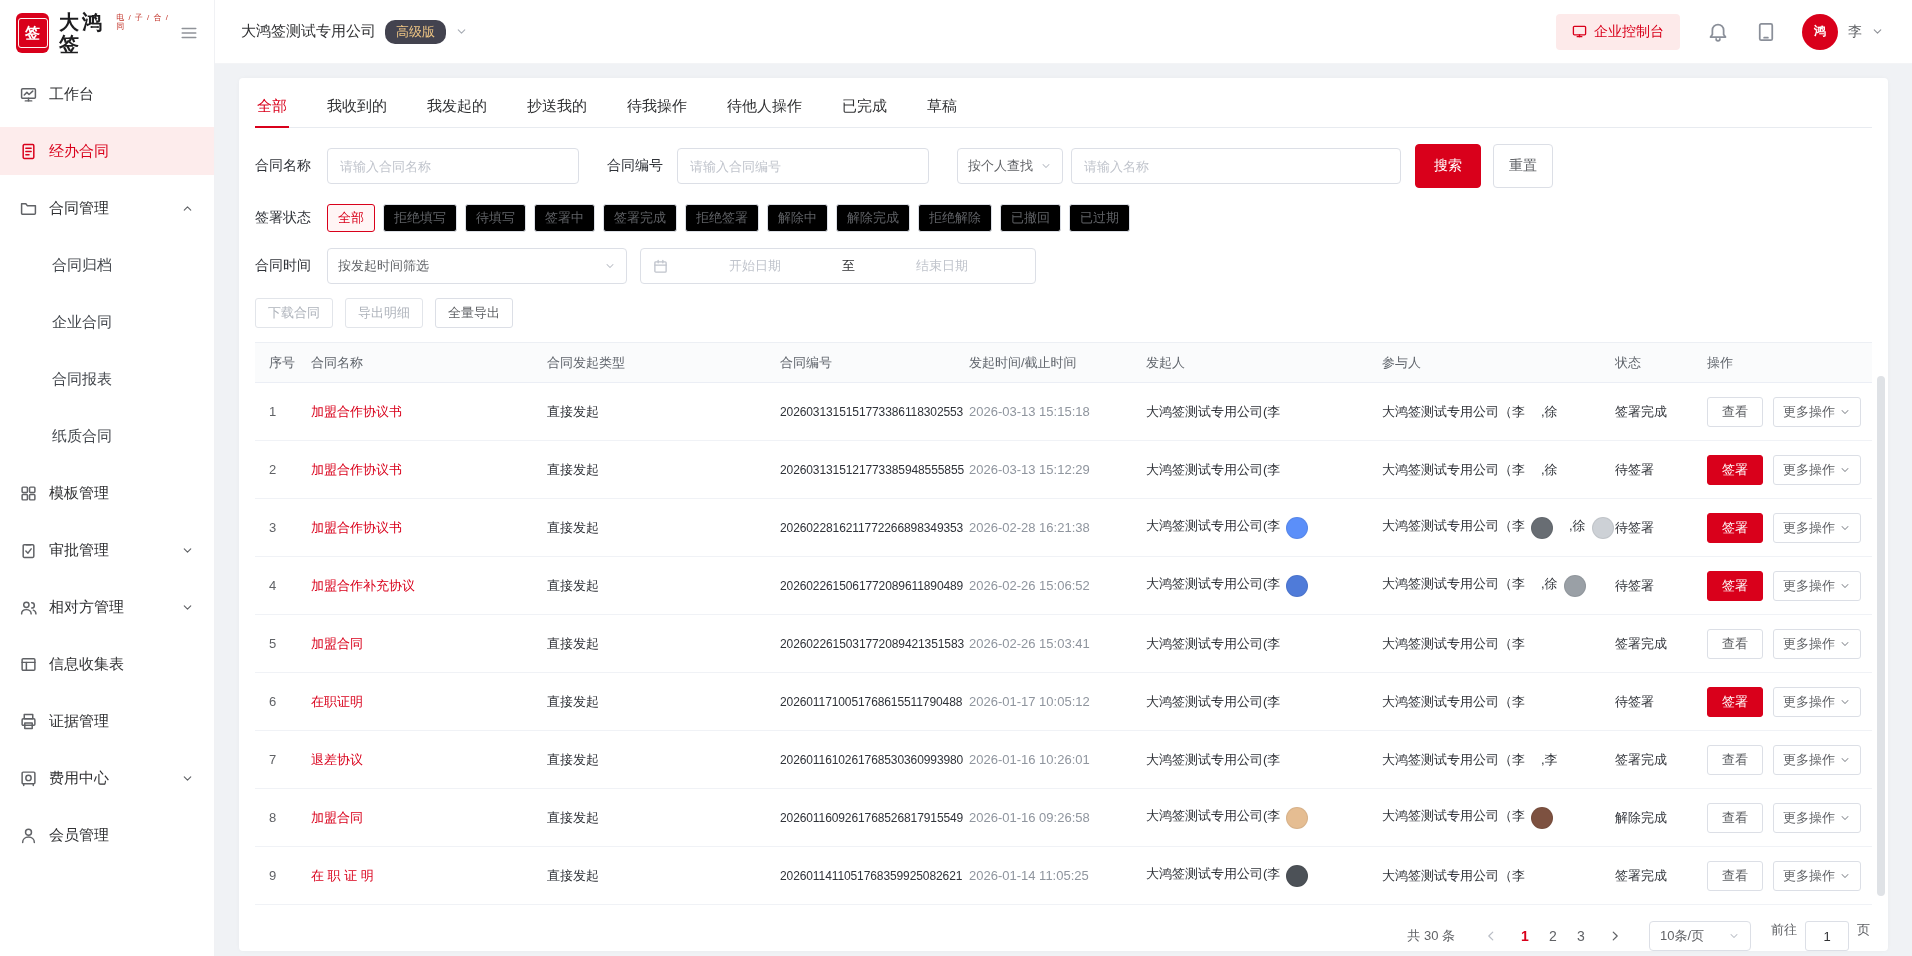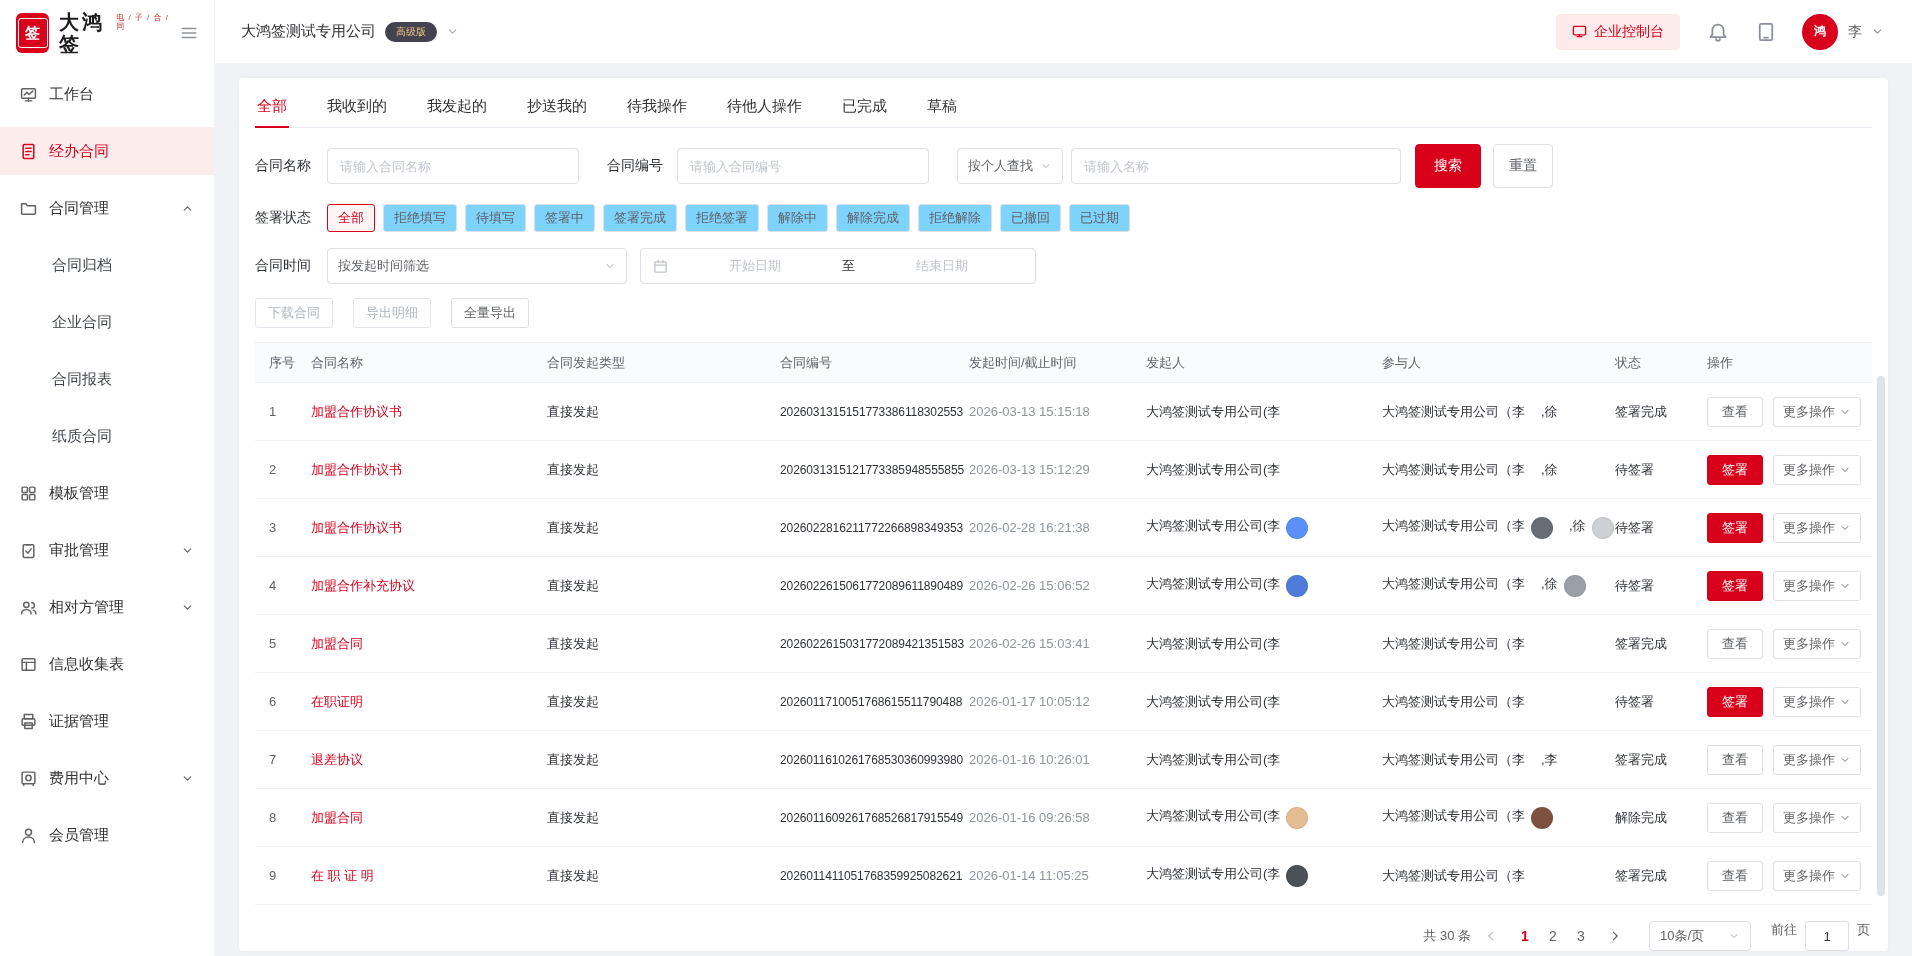--- a/index.html
+++ b/index.html
@@ -22,21 +22,21 @@
   .nav-item .ic{color:#606266}
   .nav-item.active{background:#fdecec;color:#d9001b}
   .nav-item.active .ic{color:#d9001b}
   .nav-chevron{margin-left:auto;color:#b9bdc5}
   .nav-subitem{height:48px;margin-bottom:9px;display:flex;align-items:center;padding:0 20px 0 52px;font-size:15px;color:#43474d;cursor:pointer}
 
   
   .main{flex:1;display:flex;flex-direction:column;min-width:0}
   .topbar{height:64px;background:#fff;display:flex;align-items:center;padding:0 28px 0 26px;flex-shrink:0;border-bottom:1px solid #f3f4f6}
   .company-group{display:flex;align-items:center;gap:9px;font-size:15px;color:#303133;cursor:pointer}
-  .plan-badge{background:#43434f;color:#eec584;font-size:10px;padding:3px 11px;border-radius:10px}
+  .plan-badge{background:#43434f;color:#eec584;font-size:13px;padding:3px 11px;border-radius:10px}
   .chev-gray{color:#a8adb5}
   .topbar-right{margin-left:auto;display:flex;align-items:center}
   .console-btn{display:flex;align-items:center;gap:7px;background:#fdeaea;color:#d9001b;font-size:14px;height:36px;padding:0 16px;border-radius:4px;border:none;cursor:pointer}
   .icon-btn{color:#8a8f99;margin-left:28px;cursor:pointer}
   .avatar{width:36px;height:36px;border-radius:50%;background:#d9001b;color:#fff;display:flex;align-items:center;justify-content:center;font-size:12px;font-weight:bold;margin-left:26px;cursor:pointer}
   .user-name{font-size:14px;color:#606266;margin-left:10px}
   .user-chevron{color:#909399;margin-left:9px;cursor:pointer}
 
   .content{flex:1;padding:14px 24px 5px;min-height:0}
   .card{background:#fff;border-radius:4px;height:100%;padding:8px 16px 0;position:relative;box-shadow:0 0 4px rgba(0,0,0,.03)}
@@ -56,32 +56,32 @@
   .tinput::placeholder{color:#c0c4cc}
   .w-name{width:252px}
   .select-box{height:36px;border:1px solid #dcdfe6;border-radius:4px;display:flex;align-items:center;padding:0 10px;font-size:13px;color:#606266;cursor:pointer;background:#fff}
   .select-box .chev{margin-left:auto;color:#b9bdc5}
   .person-select{width:106px;margin-left:28px}
   .person-input{width:330px;margin-left:8px}
   .btn{height:44px;border-radius:4px;font-size:14px;cursor:pointer;border:1px solid #dcdfe6;background:#fff;color:#606266}
   .btn-search{background:#d9001b;border-color:#d9001b;color:#fff;width:66px;margin-left:14px}
   .btn-reset{width:60px;margin-left:12px}
   .chips{display:flex;gap:8px}
-  .chip{height:28px;display:flex;align-items:center;padding:0 10px;border:1px solid #dcdfe6;border-radius:3px;font-size:13px;color:#606266;cursor:pointer;background:#7dd3fc}
+  .chip{height:28px;display:flex;align-items:center;padding:0 10px;border:1px solid #dcdfe6;border-radius:3px;font-size:13px;color:#606266;cursor:pointer;background:#000000}
   .chip.active{border-color:#d9001b;color:#d9001b;background:#fff5f5}
   .time-select{width:300px}
   .daterange{width:396px;height:36px;border:1px solid #dcdfe6;border-radius:4px;display:flex;align-items:center;padding:0 12px;margin-left:13px;font-size:13px;cursor:pointer;background:#fff}
   .daterange .ic{color:#c0c4cc;margin-right:6px}
   .date-part{flex:1;text-align:center;color:#c0c4cc}
   .date-sep{color:#303133;padding:0 6px}
 
   
   .actions-row{display:flex;align-items:center;margin-top:14px}
   .btn-sm{height:30px;padding:0 12px;font-size:13px;border:1px solid #e2e5ea;border-radius:3px;background:#fff;color:#aeb3bb;cursor:pointer}
-  .btn-sm + .btn-sm{margin-left:20px}
+  .btn-sm + .btn-sm{margin-left:12px}
   .btn-export-all{margin-left:auto;color:#606266;border-color:#dcdfe6}
 
   
   .table{margin-top:14px;border-top:1px solid #eceff4}
   .thead,.trow{display:grid;grid-template-columns:42px 236px 233px 189px 177px 236px 233px 92px minmax(0,1fr);align-items:center;padding-left:14px}
   .thead{height:40px;background:#fafbfc;font-size:13px;color:#5f646b;font-weight:500;border-bottom:1px solid #ebeef5}
   .trow{height:58px;border-bottom:1px solid #f0f2f6;font-size:13px}
   .c-no{color:#606266}
   .c-name{color:#d9001b;cursor:pointer;overflow:hidden;white-space:nowrap;text-overflow:ellipsis;padding-right:10px}
   .c-type{color:#2f3238}
@@ -93,21 +93,21 @@
   .c-status{color:#2f3238}
   .c-op{display:flex;align-items:center}
   .op-btn{height:30px;padding:0 14px;border:1px solid #dcdfe6;border-radius:3px;background:#fff;color:#606266;font-size:13px;cursor:pointer}
   .op-btn.sign{background:#d9001b;border-color:#d9001b;color:#fff}
   .op-more{height:30px;padding:0 9px;display:inline-flex;align-items:center;gap:4px;border:1px solid #dcdfe6;border-radius:3px;background:#fff;color:#606266;font-size:13px;margin-left:10px;cursor:pointer}
   .op-more .ic{color:#909399}
   .vscroll{position:absolute;right:3px;top:298px;width:8px;height:520px;background:#dfe2e6;border-radius:4px;cursor:pointer}
 
   
   .pagination{display:flex;align-items:center;justify-content:flex-end;gap:6px;padding:16px 2px 0;font-size:13px;color:#606266}
-  .pg-total{}
+  .pg-total{margin-right:16px}
   .pg-arrow{width:28px;height:28px;display:flex;align-items:center;justify-content:center;cursor:pointer;color:#b9bdc5}
   .pg-arrow.next{color:#606266}
   .pg-num{min-width:28px;height:28px;display:flex;align-items:center;justify-content:center;font-size:14px;cursor:pointer;color:#606266}
   .pg-num.active{color:#d9001b;font-weight:700}
   .pg-size{width:102px;height:30px;margin-left:14px;font-size:13px}
   .pg-goto{margin-left:14px;display:flex;align-items:flex-start;gap:8px;color:#606266}
   .goto-input{width:44px;height:30px;border:1px solid #dcdfe6;border-radius:3px;text-align:center;font-size:13px;color:#303133;outline:none}
 </style>
 </head>
 <body>

